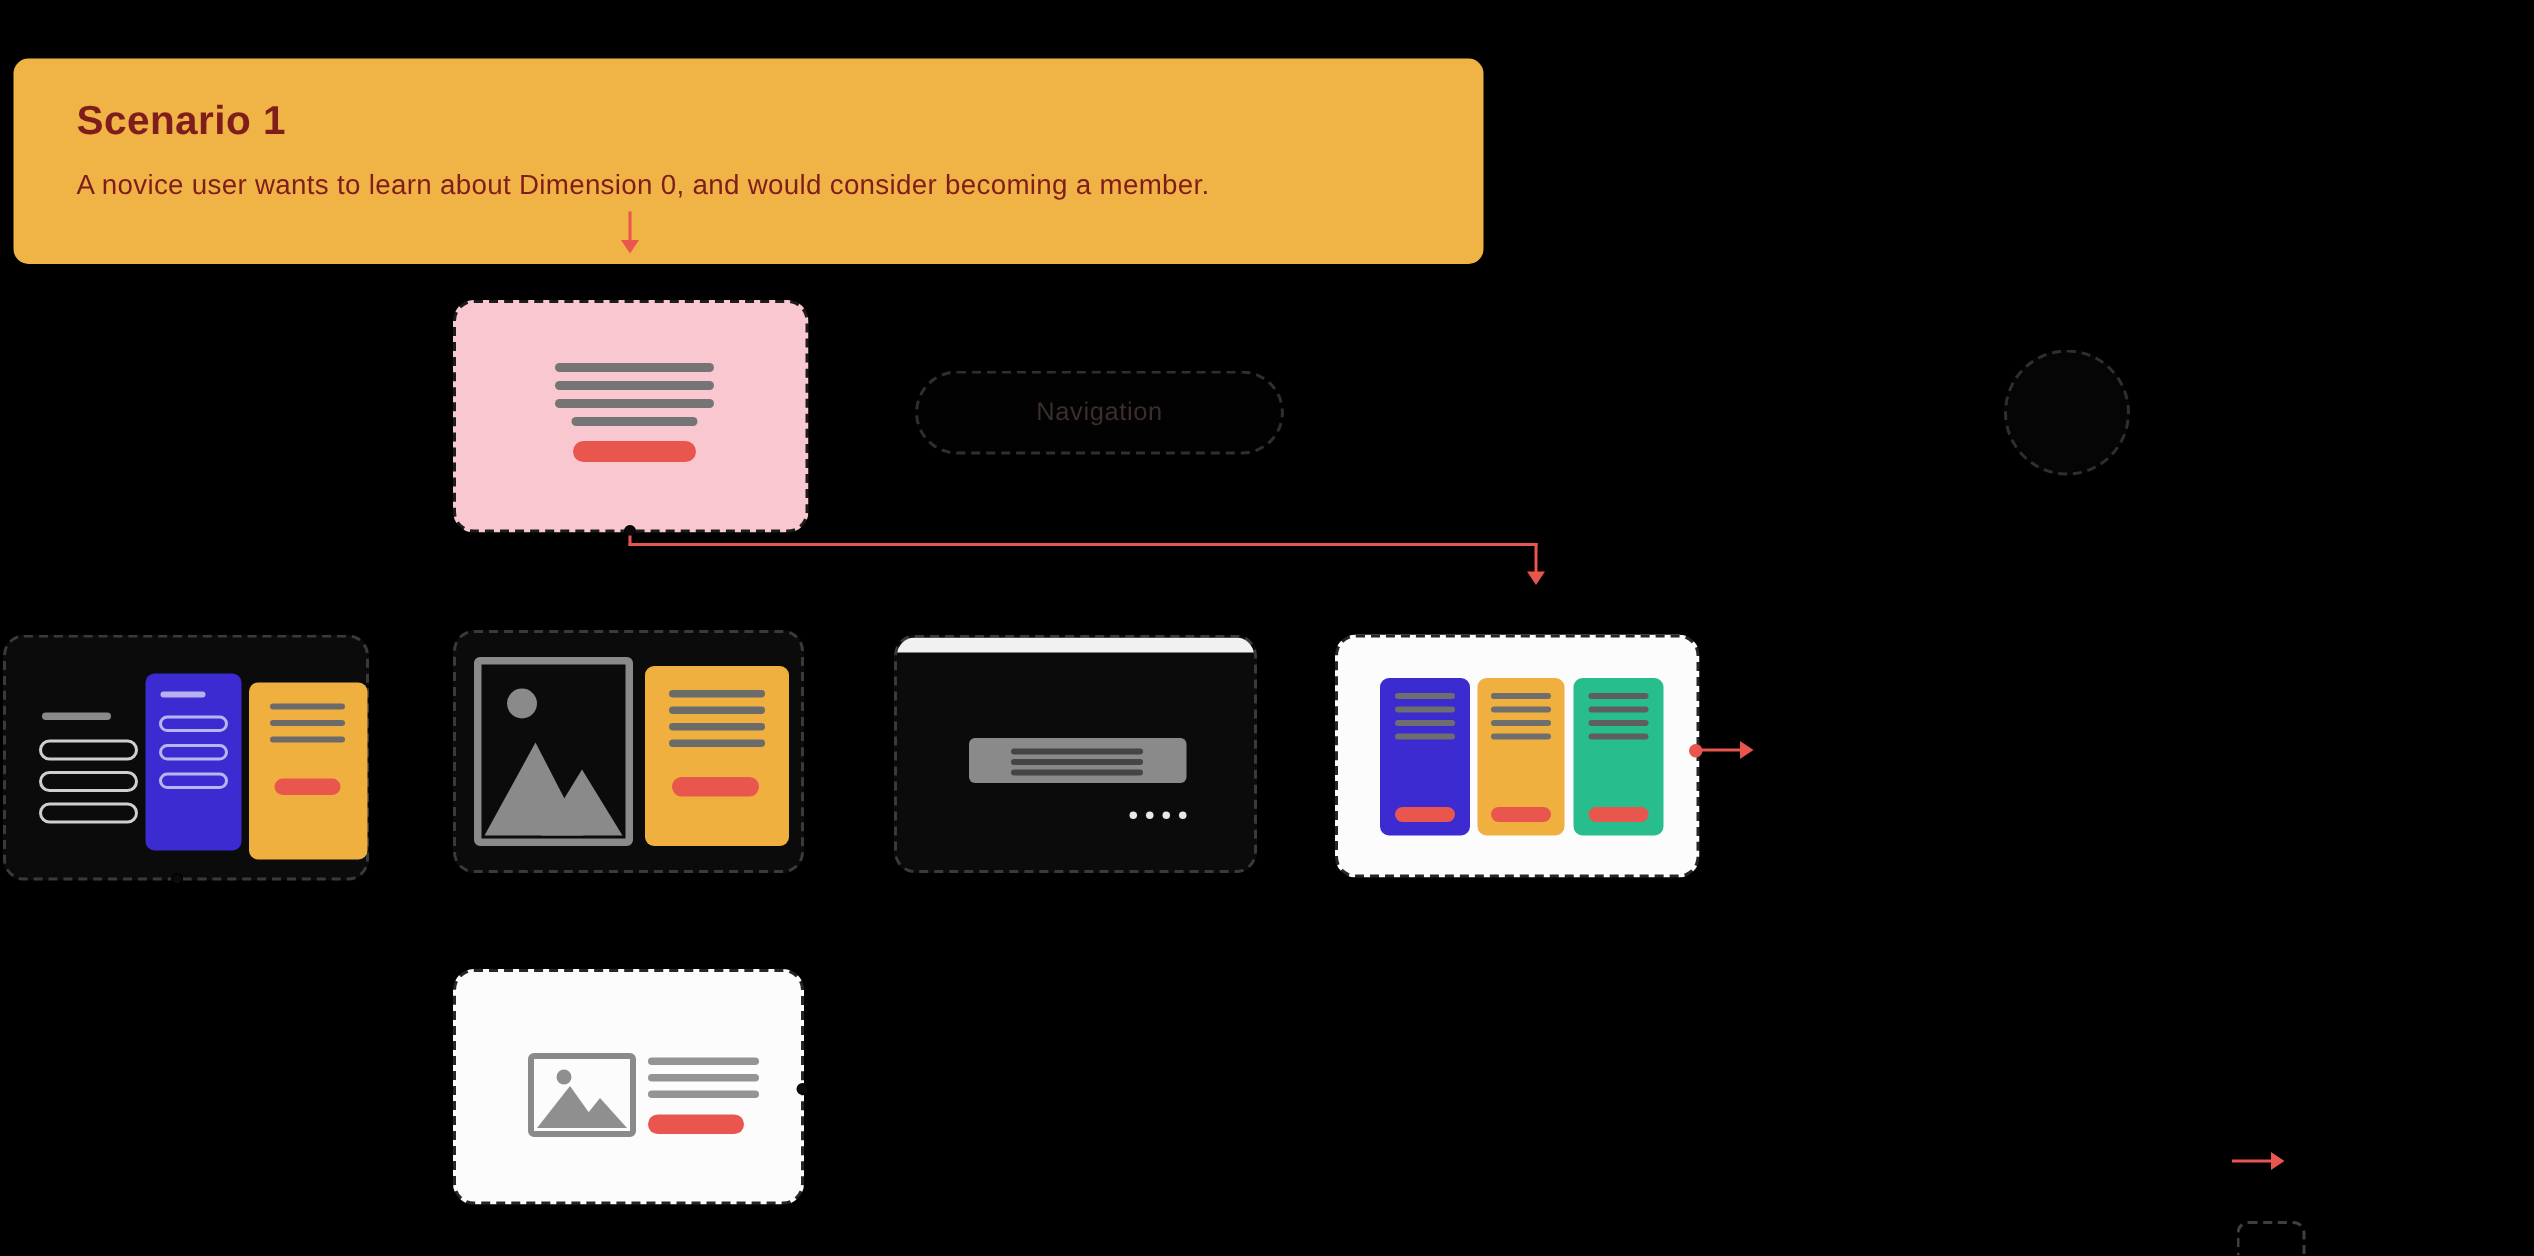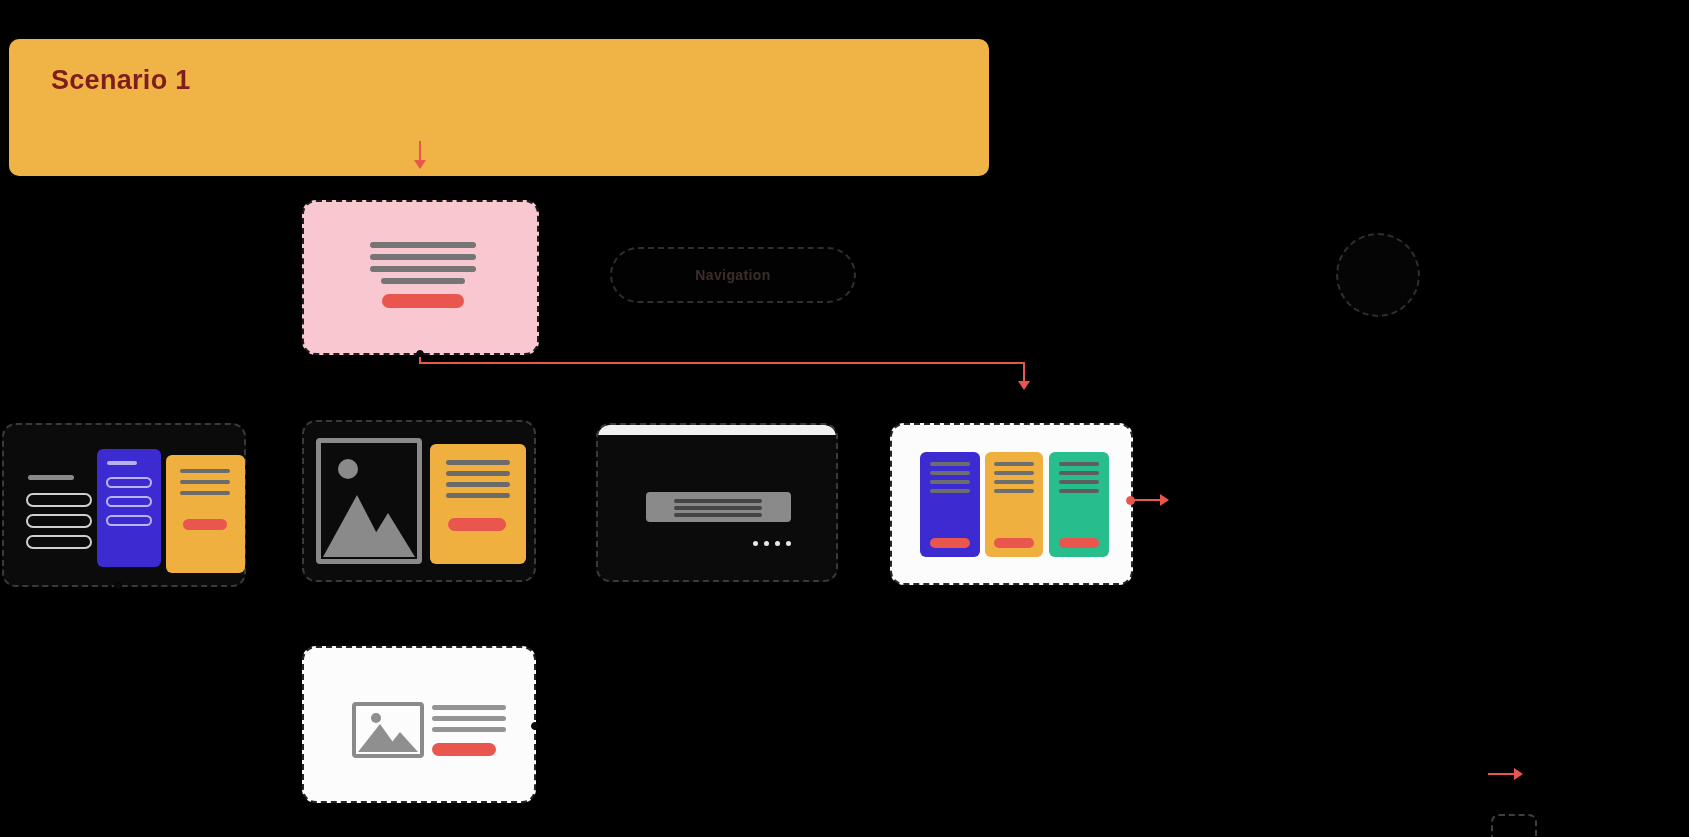--- a/index.html
+++ b/index.html
@@ -79,21 +79,21 @@
   }
 
   .nav-pill {
     position: absolute;
     left: 610px; top: 247px;
     width: 246px; height: 56px;
     border-radius: 28px;
     background: #020202;
     border: 2px dashed #2f2f2f;
     display: flex; align-items: center; justify-content: center;
-    color: #3c2e2b; font-size: 14px; letter-spacing: .4px; font-weight: 700;
+    color: #3c2e2b; font-size: 17px; letter-spacing: .4px; font-weight: 400;
   }
 
   .dashed-circle {
     position: absolute;
     left: 1336px; top: 233px;
     width: 84px; height: 84px;
     border-radius: 50%;
     background: #050505;
     border: 2px dashed #2f2f2f;
   }
@@ -137,20 +137,21 @@
     background: transparent;
   }
 </style>
 </head>
 <body>
 
 <div class="canvas">
 
   <section class="note">
     <h1>Scenario 1</h1>
+    <p>A novice user wants to learn about Dimension 0, and would consider becoming a member.</p>
   </section>
 
   <div class="conn" style="left:419px; top:141px; width:2px; height:20px;"></div>
   <div class="arrow-down" style="left:414px; top:160px;"></div>
 
   <div class="card pink" style="left:302px; top:200px; width:237px; height:155px;">
     <div class="ph-line" style="left:66px; top:40px; width:106px; height:6px; background:#757575;"></div>
     <div class="ph-line" style="left:66px; top:52px; width:106px; height:6px; background:#757575;"></div>
     <div class="ph-line" style="left:66px; top:64px; width:106px; height:6px; background:#757575;"></div>
     <div class="ph-line" style="left:77px; top:76px; width:84px; height:6px; background:#757575;"></div>

